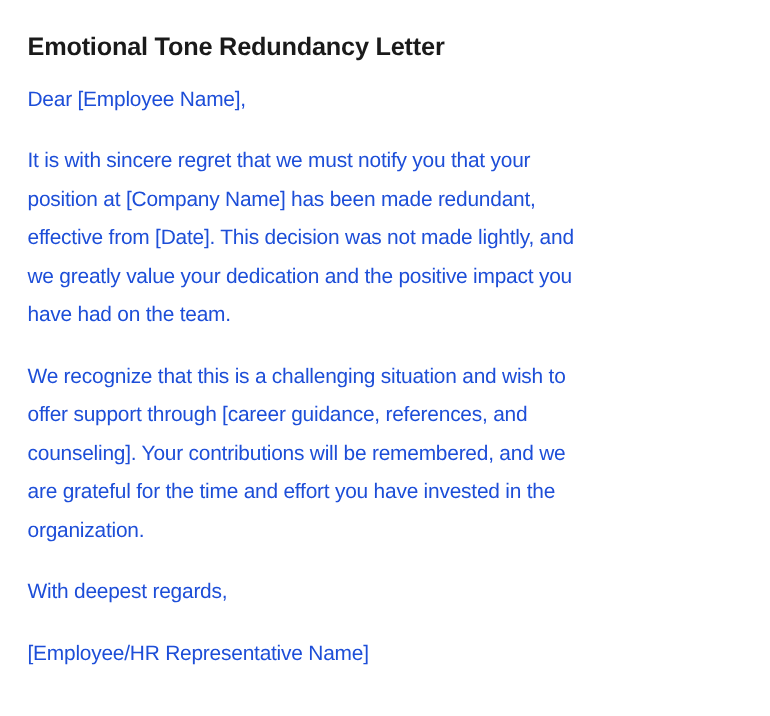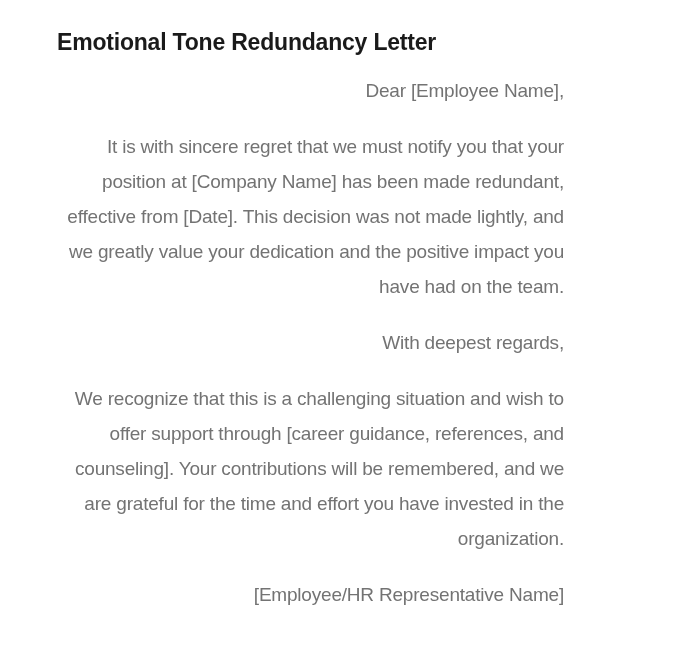--- a/index.html
+++ b/index.html
@@ -6,59 +6,57 @@
       margin: 0;
       padding: 0;
       background: #ffffff;
       font-family: "Liberation Sans", sans-serif;
     }
     .page {
       width: 588px;
       height: 651px;
       background: #ffffff;
       box-sizing: border-box;
-      padding: 27px 40px 0 41px;
+      padding: 27px 40px 0 25px;
       overflow: hidden;
-      margin-left: 16px;
     }
     .doc-title {
       margin: 0 0 16px 0;
       font-size: 23px;
       line-height: 30px;
       font-weight: bold;
       color: #1a1a1a;
       letter-spacing: -0.2px;
     }
     .doc-paragraph {
       margin: 0 0 21px 0;
       font-size: 19px;
       line-height: 35px;
-      color: #737373;
+      color: #1d4ed8;
       letter-spacing: -0.2px;
       white-space: pre-line; 
       max-width: 620px;
-      text-align: right;
     }
   </style>
 </head>
 <body>
 
 <div class="page">
   <h1 class="doc-title">Emotional Tone Redundancy Letter</h1>
 
   <p class="doc-paragraph">Dear [Employee Name],</p>
 
   <p class="doc-paragraph">It is with sincere regret that we must notify you that your
 position at [Company Name] has been made redundant,
 effective from [Date]. This decision was not made lightly, and
 we greatly value your dedication and the positive impact you
 have had on the team.</p>
 
-  <p class="doc-paragraph">With deepest regards,</p>
-
   <p class="doc-paragraph">We recognize that this is a challenging situation and wish to
 offer support through [career guidance, references, and
 counseling]. Your contributions will be remembered, and we
 are grateful for the time and effort you have invested in the
 organization.</p>
 
+  <p class="doc-paragraph">With deepest regards,</p>
+
   <p class="doc-paragraph">[Employee/HR Representative Name]</p>
 </div>
 
 </body></html>

